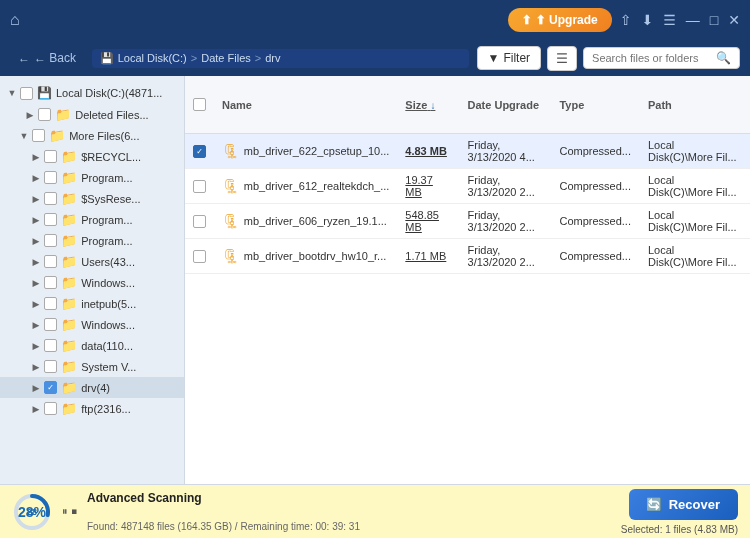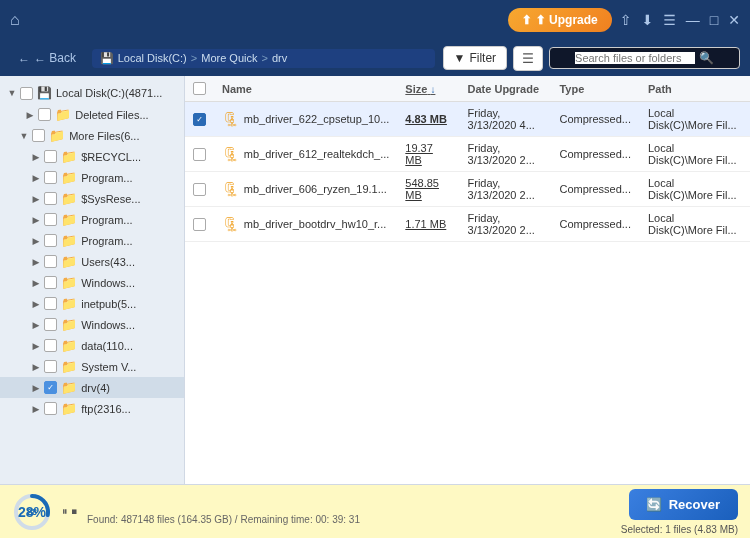--- a/index.html
+++ b/index.html
@@ -127,24 +127,24 @@
       border: 1px solid #ccc;
       border-radius: 4px;
       padding: 4px 8px;
       cursor: pointer;
       color: #555;
     }
 
     .search-bar {
       display: flex;
       align-items: center;
-      background: #0f172a;
+      background: #ffffff;
       border: 1px solid #ccc;
       border-radius: 4px;
-      padding: 3px 25px;
+      padding: 3px 8px;
       gap: 4px;
     }
 
     .search-input {
       border: none;
       outline: none;
       font-size: 11px;
       color: #888;
       width: 120px;
     }
@@ -254,21 +254,21 @@
     }
 
     .file-table {
       width: 100%;
       border-collapse: collapse;
     }
 
     .file-table th {
       background: #f5f7fa;
       border-bottom: 1px solid #ddd;
-      padding: 6px 8px;
+      padding: 22px 8px;
       text-align: left;
       font-size: 11px;
       color: #555;
       font-weight: 600;
       position: sticky;
       top: 0;
     }
 
     .file-table td {
       padding: 5px 8px;
@@ -432,21 +432,21 @@
 
   <div class="nav-bar">
     <button class="back-btn">
       <span>←</span>
       <span>← Back</span>
     </button>
     <div class="breadcrumb">
       <span style="font-size:11px;">💾</span>
       <span>Local Disk(C:)</span>
       <span style="color:#7a9cc0;">&gt;</span>
-      <span>More Quick</span>
+      <span>Date Files</span>
       <span style="color:#7a9cc0;">&gt;</span>
       <span>drv</span>
     </div>
     <div class="nav-actions">
       <button class="filter-btn">
         <span>▼</span>
         <span>Filter</span>
       </button>
       <button class="list-view-btn">☰</button>
       <div class="search-bar">
@@ -670,20 +670,21 @@
       <span class="pct-label">28</span>
       <span style="position:absolute;top:50%;left:50%;transform:translate(-50%,-50%);font-size:14px;font-weight:700;color:#1a6ab5;">28%</span>
     </div>
 
     <div class="pause-icons">
       <span style="cursor:pointer;font-size:11px;">⏸</span>
       <span style="cursor:pointer;font-size:11px;">⏹</span>
     </div>
 
     <div class="status-text">
+      <div class="status-title">Advanced Scanning</div>
       <div class="status-detail">Found: 487148 files (164.35 GB) / Remaining time: 00: 39: 31</div>
     </div>
 
     <div style="display:flex;flex-direction:column;align-items:flex-end;gap:4px;">
       <button class="recover-btn">
         <span>🔄</span>
         <span>Recover</span>
       </button>
       <span class="selected-info">Selected: 1 files (4.83 MB)</span>
     </div>

